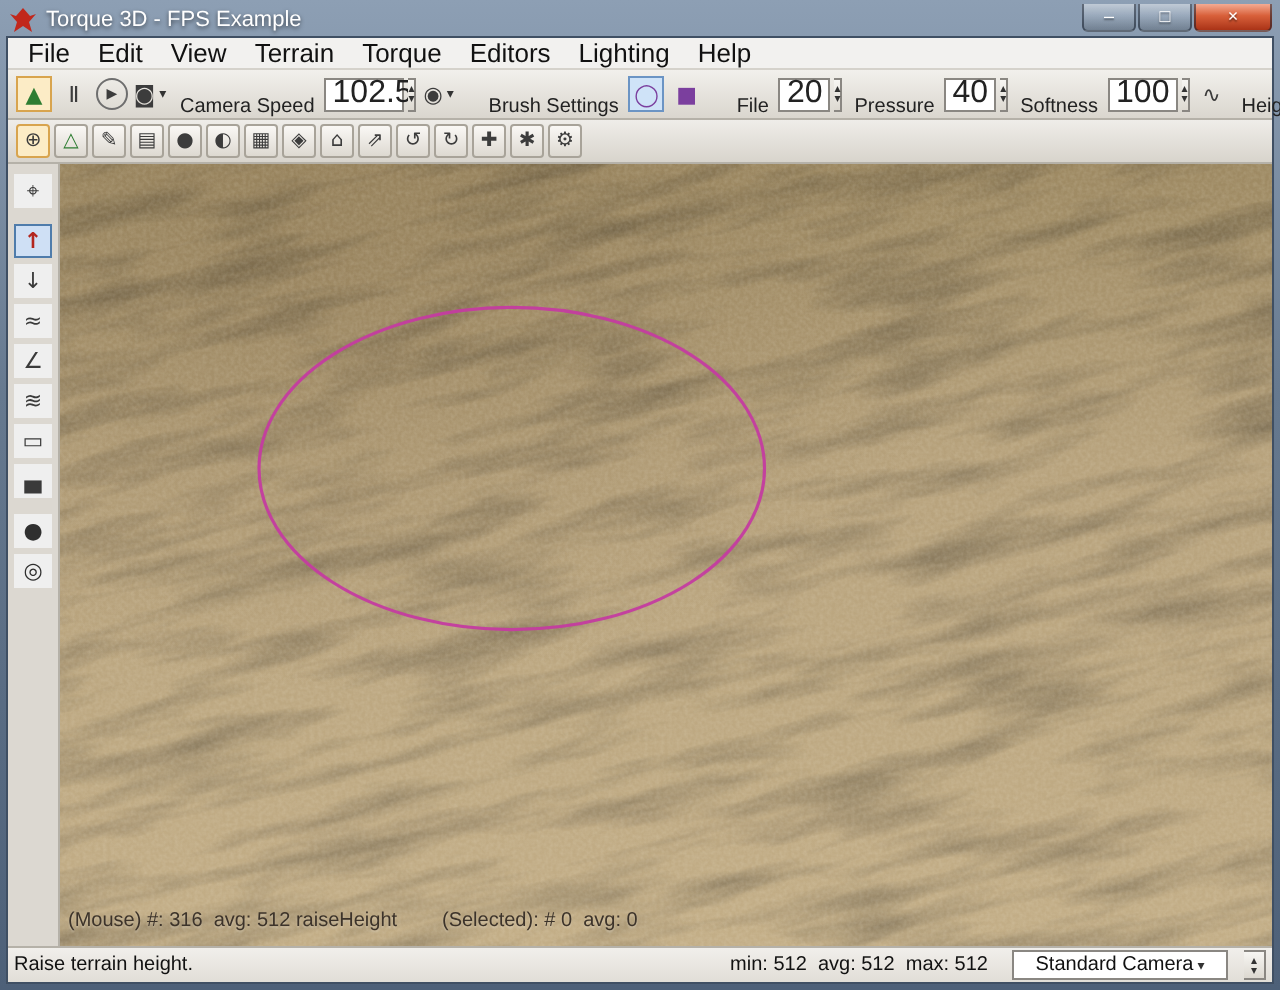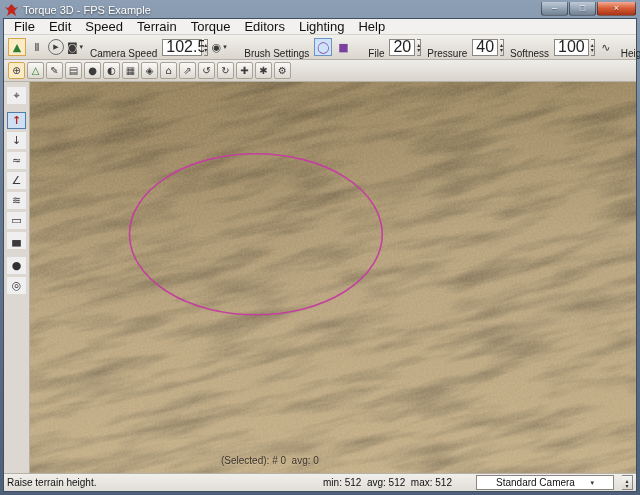--- a/index.html
+++ b/index.html
@@ -136,26 +136,26 @@
   .vp-status.selected { left:163px;margin-left:28px; }
 
   .statusbar {
     height:17px; flex:0 0 17px;
     background:linear-gradient(#f1efeb,#e1ded7);
     border-top:1px solid #b5b1a8;
     display:flex; align-items:center;
     font-size:10px; color:#111; padding:0 3px; gap:8px;
   }
   .status-msg { flex:1; white-space:pre; }
-  .status-stats { white-space:pre; margin-right:16px; }
+  .status-stats { white-space:pre; margin-right:4px; }
   .camera-dd {
     width:98px; height:13px; background:#fff;
     border:1px solid #8a8782;
-    display:inline-flex; align-items:center; justify-content:space-between;
-    padding:0 19px; font-size:10px; cursor:default;
+    display:inline-flex; align-items:center; justify-content:center;
+    padding:0 4px; font-size:10px; cursor:default;
   }
   .statusbar .spin { height:13px; }
 </style>
 </head>
 <body>
 
 <div class="window">
 
   <div class="titlebar">
     <span class="app-icon">
@@ -169,21 +169,21 @@
       <div class="win-btn">□</div>
       <div class="win-btn close">×</div>
     </div>
   </div>
 
   <div class="inner">
 
     <div class="menubar">
       <span class="menu-item">File</span>
       <span class="menu-item">Edit</span>
-      <span class="menu-item">Speed</span>
+      <span class="menu-item">View</span>
       <span class="menu-item">Terrain</span>
       <span class="menu-item">Torque</span>
       <span class="menu-item">Editors</span>
       <span class="menu-item">Lighting</span>
       <span class="menu-item">Help</span>
     </div>
 
     <div class="toolbar1">
       <button class="tb-btn active-tool">
         <span class="g green">▲</span>
@@ -347,20 +347,21 @@
             </filter>
           </defs>
           <rect x="0" y="0" width="609" height="398" fill="url(#tg)"></rect>
           <rect x="0" y="0" width="609" height="398" fill="url(#patch)"></rect>
           <g opacity="0.45">
             <rect x="-150" y="-150" width="950" height="750" filter="url(#ripple)" transform="rotate(-14 300 200)"></rect>
           </g>
           <rect x="0" y="0" width="609" height="398" filter="url(#grain)" opacity="0.35"></rect>
           <ellipse cx="227" cy="155" rx="127" ry="82" fill="none" stroke-width="1.6" opacity="0.95" stroke="#c43ca0"></ellipse>
         </svg>
+        <div class="vp-status mouse">(Mouse) #: 316  avg: 512 raiseHeight</div>
         <div class="vp-status selected">(Selected): # 0  avg: 0</div>
       </div>
     </div>
 
     <div class="statusbar">
       <span class="status-msg">Raise terrain height.</span>
       <span class="status-stats">min: 512  avg: 512  max: 512</span>
       <span class="camera-dd">
         <span>Standard Camera</span>
         <span class="dd">▾</span>

